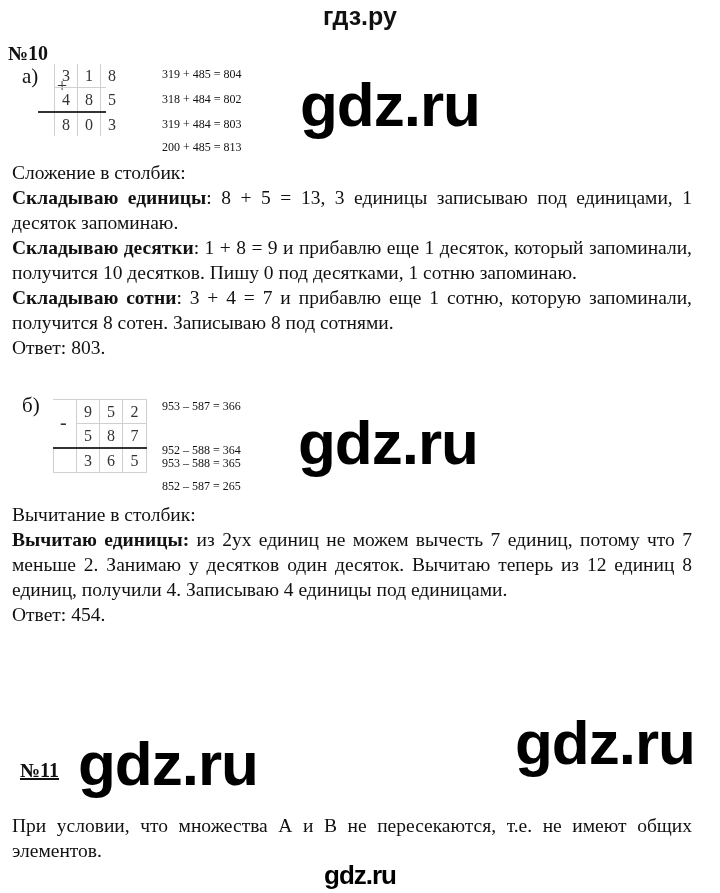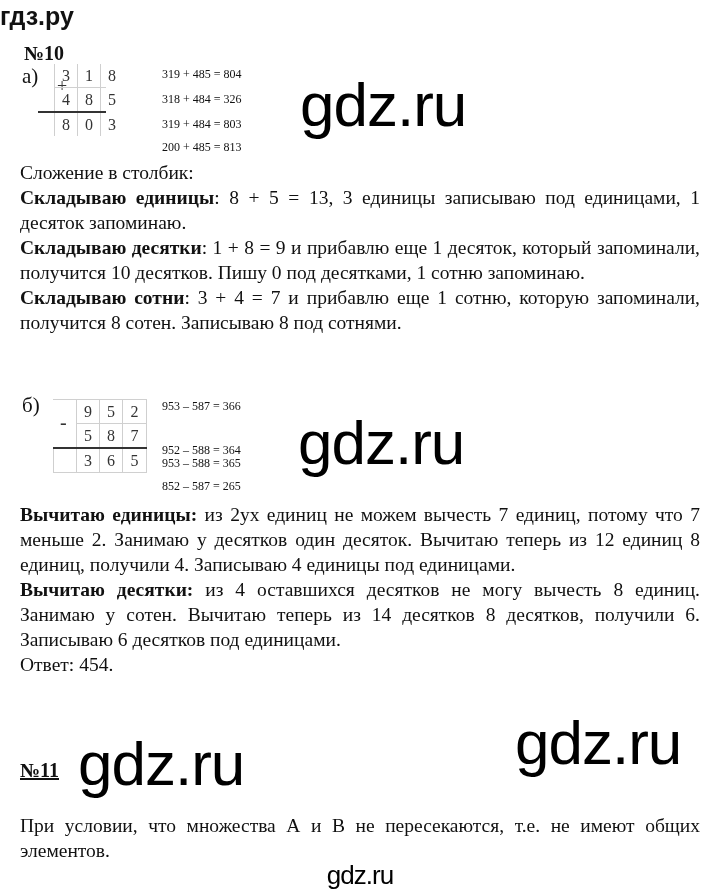--- a/index.html
+++ b/index.html
@@ -2,79 +2,80 @@
 <html><head>
 <meta charset="utf-8">
 <style>
   html, body { margin: 0; padding: 0; background: #ffffff; }
   body {
     width: 720px; height: 893px; position: relative; overflow: hidden;
     font-family: "Liberation Serif", serif; color: #111;
   }
   .abs { position: absolute; }
   .header {
-    left: 0; width: 720px; top: 2px; 
+    left: 0; width: 720px; top: 2px; text-align: center;
     font-family: "Liberation Sans", sans-serif; font-weight: bold; font-size: 25px; color: #111;
   }
   .num-title { font-weight: bold; font-size: 20px; }
   .text { font-size: 19.5px; line-height: 25px; }
-  .para { left: 20px; width: 680px; text-align: justify; font-size: 19.5px; line-height: 25px; }
+  .para { left: 12px; width: 680px; text-align: justify; font-size: 19.5px; line-height: 25px; }
   .para b { font-weight: bold; }
   .wm {
-    font-family: "Liberation Sans", sans-serif; font-weight: normal; color: #000;
+    font-family: "Liberation Sans", sans-serif; font-weight: bold; color: #000;
     letter-spacing: -1px;
   }
   .wm-big { font-size: 62px; line-height: 62px; }
   .grid { position: absolute; }
   .cell {
     position: absolute; width: 23px; height: 23px; text-align: center;
     font-size: 16px; line-height: 23px; color: #333;
     border-left: 1px solid #cfcfcf; box-sizing: border-box;
   }
   .hline { position: absolute; height: 1px; background: #d0d0d0; }
   .rule { position: absolute; height: 2px; background: #333; }
   .eq { position: absolute; font-size: 12px; line-height: 23px; white-space: nowrap; }
   .sign { position: absolute; font-size: 18px; color: #333; }
 </style>
 </head>
 <body>
 
 <div class="abs header">гдз.ру</div>
 
-<div class="abs num-title" style="left:24px; top:42px;">№10</div>
+<div class="abs num-title" style="left:8px; top:42px;">№10</div>
 
 <div class="abs text" style="left:22px; top:64px; font-size:21px;">а)</div>
 
 <div class="grid" style="left:38px; top:64px; width:66px; height:72px;">
   <div class="sign" style="left:19px; top:12px;">+</div>
   <div class="cell" style="left:16px; top:0;">3</div>
   <div class="cell" style="left:39px; top:0;">1</div>
   <div class="cell" style="left:62px; top:0;">8</div>
   <div class="hline" style="left:16px; top:23px; width:52px;"></div>
   <div class="cell" style="left:16px; top:24px;">4</div>
   <div class="cell" style="left:39px; top:24px;">8</div>
   <div class="cell" style="left:62px; top:24px;">5</div>
   <div class="rule" style="left:0; top:47px; width:68px;"></div>
   <div class="cell" style="left:16px; top:49px;">8</div>
   <div class="cell" style="left:39px; top:49px;">0</div>
   <div class="cell" style="left:62px; top:49px;">3</div>
 </div>
 
 <div class="eq" style="left:162px; top:63px;">319 + 485 = 804</div>
-<div class="eq" style="left:162px; top:88px;">318 + 484 = 326</div>
+<div class="eq" style="left:162px; top:88px;">318 + 484 = 802</div>
 <div class="eq" style="left:162px; top:113px;">319 + 484 = 803</div>
 <div class="eq" style="left:162px; top:136px;">200 + 485 = 813</div>
 
 <div class="abs wm wm-big" style="left:300px; top:74px;">gdz.ru</div>
 
 <div class="abs para" style="top:160px;">
   <div>Сложение в столбик:</div>
   <div><b>Складываю единицы</b><span>: 8 + 5 = 13, 3 единицы записываю под единицами, 1 десяток запоминаю.</span></div>
   <div><b>Складываю десятки</b><span>: 1 + 8 = 9 и прибавлю еще 1 десяток, который запоминали, получится 10 десятков. Пишу 0 под десятками, 1 сотню запоминаю.</span></div>
   <div><b>Складываю сотни</b><span>: 3 + 4 = 7 и прибавлю еще 1 сотню, которую запоминали, получится 8 сотен. Записываю 8 под сотнями.</span></div>
+  <div>Ответ: 803.</div>
 </div>
 
 <div class="abs text" style="left:22px; top:393px; font-size:21px;">б)</div>
 
 <div class="grid" style="left:53px; top:399px; width:95px; height:72px;">
   <div class="hline" style="left:0; top:0; width:94px;"></div>
   <div class="sign" style="left:7px; top:12px; font-size:20px;">-</div>
   <div class="cell" style="left:23px; top:1px;">9</div>
   <div class="cell" style="left:46px; top:1px;">5</div>
   <div class="cell" style="left:69px; top:1px; border-right:1px solid #cfcfcf; width:25px;">2</div>
@@ -91,22 +92,22 @@
 </div>
 
 <div class="eq" style="left:162px; top:395px;">953 – 587 = 366</div>
 <div class="eq" style="left:162px; top:427px;margin-top:12px;">952 – 588 = 364</div>
 <div class="eq" style="left:162px; top:452px;">953 – 588 = 365</div>
 <div class="eq" style="left:162px; top:475px;">852 – 587 = 265</div>
 
 <div class="abs wm wm-big" style="left:298px; top:412px;">gdz.ru</div>
 
 <div class="abs para" style="top:502px;">
+  <div>Вычитание в столбик:</div>
   <div><b>Вычитаю единицы:</b><span> из 2ух единиц не можем вычесть 7 единиц, потому что 7 меньше 2. Занимаю у десятков  один десяток. Вычитаю теперь из 12 единиц 8 единиц, получили 4. Записываю 4 единицы под единицами.</span></div>
-  <div><b>Вычитаю десятки:</b><span> из 4  оставшихся десятков не  могу вычесть 8 единиц. Занимаю у сотен. Вычитаю теперь из 14 десятков 8 десятков, получили 6. Записываю 6 десятков под единицами.</span></div>
   <div>Ответ: 454.</div>
 </div>
 
 <div class="abs wm wm-big" style="left:78px; top:733px;">gdz.ru</div>
 <div class="abs wm wm-big" style="left:515px; top:712px;">gdz.ru</div>
 
 <div class="abs num-title" style="left:20px; top:759px;text-decoration:underline;">№11</div>
 <div class="abs para" style="top:785px;margin-top:28px;">При условии, что множества А и В не пересекаются, т.е. не имеют общих элементов.</div>
 
 <div class="abs wm" style="left:0; width:720px; top:860px; text-align:center; font-size:26px;">gdz.ru</div>

